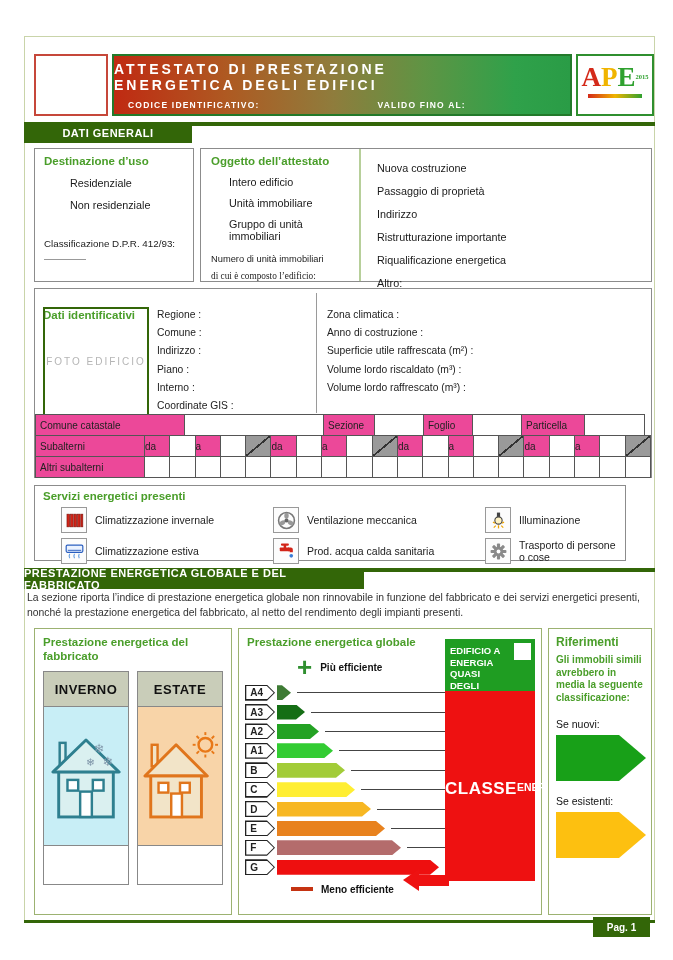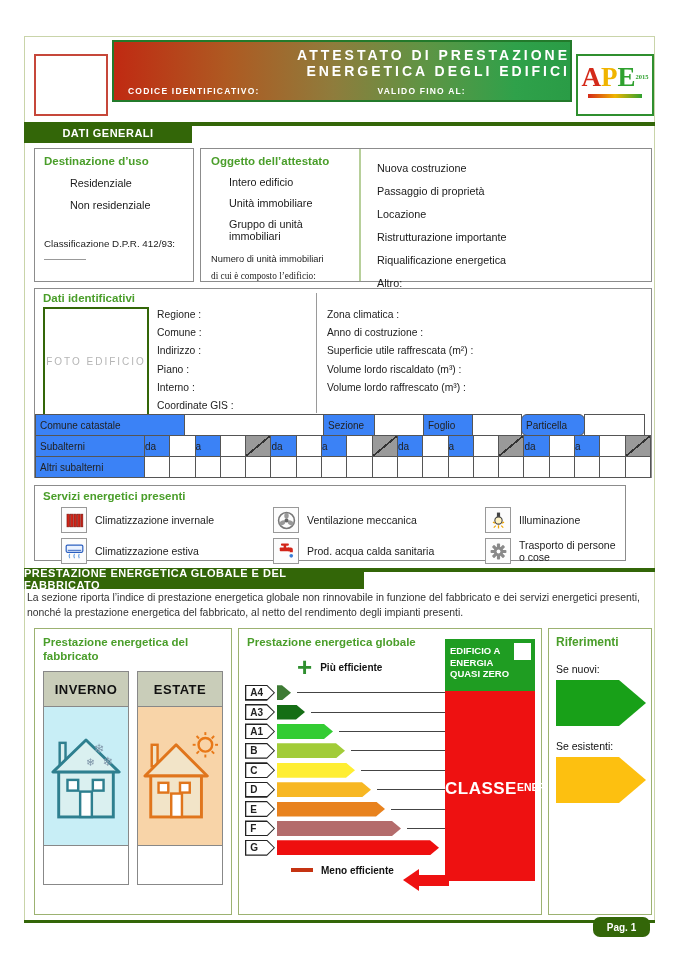--- a/index.html
+++ b/index.html
@@ -2,23 +2,23 @@
 <html><head>
 <meta charset="utf-8">
 <style>
   html,body{margin:0;padding:0;background:#fff;}
   body{width:673px;height:960px;position:relative;font-family:"Liberation Sans",sans-serif;color:#222;overflow:hidden;}
   .abs{position:absolute;}
   
   .frame{left:24px;top:36px;width:629px;height:884px;border:1px solid #c9d4a9;}
   
   .stamp{left:34px;top:54px;width:70px;height:58px;background:#fff;border:2px solid #c6473a;}
-  .banner{left:112px;top:40px;width:456px;height:58px;border:2px solid #237a2b;
+  .banner{left:112px;top:54px;width:456px;height:58px;border:2px solid #237a2b;
     background:linear-gradient(90deg,#c02a12 0%,#ae5a22 25%,#8f7c3c 48%,#5f9444 68%,#2fa14a 88%,#2a9c46 100%);
-    color:#fff;text-align:right;}
+    color:#fff;text-align:left;}
   .banner .t1,.banner .t2{font-weight:bold;font-size:14px;letter-spacing:3px;line-height:16px;}
   .banner .t1{margin-top:5px;}
   .banner .sub{position:absolute;bottom:4px;left:0;right:0;font-size:8.5px;font-weight:bold;letter-spacing:1.2px;display:flex;}
   .banner .sub .c1{margin-left:14px;}
   .banner .sub .c2{margin-left:118px;}
   .logo{left:576px;top:54px;width:74px;height:58px;border:2px solid #2f8f2f;background:#fff;text-align:center;}
   .logo .letters{font-family:"Liberation Serif",serif;font-weight:bold;font-size:27px;line-height:30px;margin-top:6px;}
   .logo .la{color:#d42a1a}.logo .lp{color:#f0b400}.logo .le{color:#2fa12f}
   .logo .yr{font-size:6.5px;color:#2fa12f;vertical-align:bottom;font-weight:bold;}
   .logo .bar{height:4px;width:54px;margin:2px auto 0;background:linear-gradient(90deg,#d42a1a,#f0b400,#2fa12f);}
@@ -33,35 +33,35 @@
   .blank{display:inline-block;border-bottom:1px solid #999;height:9px;vertical-align:bottom;}
   
   .boxA{left:34px;top:148px;width:160px;height:134px;padding:6px 9px;}
   .boxB{left:200px;top:148px;width:452px;height:134px;}
   .colO{position:absolute;left:0;top:0;bottom:0;width:158px;padding:6px 10px;box-sizing:border-box;}
   .vdiv{position:absolute;left:158px;top:0;bottom:0;width:2px;background:#b7cf9a;}
   .colM{position:absolute;left:176px;top:6px;right:8px;}
   .colM .opt{margin:7px 0 11px;}
   
   .boxID{left:34px;top:288px;width:618px;height:190px;}
-  .idtitle{position:absolute;left:8px;top:3px;}
+  .idtitle{position:absolute;left:8px;top:20px;}
   .foto{position:absolute;left:8px;top:18px;width:102px;height:105px;border:2px solid #336608;
     display:flex;align-items:center;justify-content:center;color:#b5b5b5;font-size:10px;letter-spacing:2px;}
   .fcol{position:absolute;top:17px;font-size:10.3px;}
   .fcol div{height:18.2px;line-height:18.2px;}
   .fl{left:122px;}
   .fr{left:292px;}
   .iddiv{position:absolute;left:281px;top:4px;height:120px;width:1px;background:#9a9a9a;}
   
   .ctab{position:absolute;left:0;right:0;top:126px;font-size:10px;}
   .crw{display:flex;height:21px;}
   .cc{border:1px solid #555;box-sizing:border-box;margin-left:-1px;margin-top:-1px;background:#fff;
     display:flex;align-items:center;padding-left:4px;overflow:hidden;white-space:nowrap;}
   .cc.first{margin-left:0;}
-  .cgray{background:#3b82f6;}
+  .cgray{background:#ec4899;}
   .cdiag{background:linear-gradient(to bottom right,#9a9a9a 47%,#333 47%,#333 53%,#9a9a9a 53%);}
   .cf{flex:1;padding-left:0;}
   
   .boxServ{left:34px;top:485px;width:592px;height:76px;padding:4px 8px;}
   .sgrid{display:grid;grid-template-columns:212px 212px 1fr;row-gap:5px;margin:5px 0 0 18px;}
   .sitem{display:flex;align-items:center;}
   .sico{width:24px;height:24px;border:1px solid #999;background:#fcfcfc;display:flex;align-items:center;justify-content:center;flex:none;}
   .slab{font-size:10.5px;margin-left:8px;}
   
   .desc{left:27px;top:591px;width:624px;font-size:10.4px;line-height:14.5px;color:#333;}
@@ -107,21 +107,21 @@
   .redarrow{position:absolute;right:92px;top:240px;display:flex;align-items:center;}
   .rahead{width:16px;height:22px;background:#ee1111;clip-path:polygon(100% 0,0 50%,100% 100%);}
   .rastem{width:30px;height:11px;background:#ee1111;}
   
   .rtext{color:#4a9e2a;font-weight:bold;font-size:10px;line-height:12.5px;margin-top:5px;}
   .rlab{font-size:10.5px;color:#111;margin-top:14px;}
   .rarrow{width:90px;height:46px;margin-top:5px;clip-path:polygon(0 0,70% 0,100% 50%,70% 100%,0 100%);}
   
   .fbar{left:24px;top:920px;width:631px;height:3px;background:#336608;}
   .pag{left:593px;top:917px;width:57px;height:20px;background:#336608;color:#fff;font-weight:bold;font-size:10px;
-    display:flex;align-items:center;justify-content:center;border-radius:7px;}
+    display:flex;align-items:center;justify-content:center;}
 </style>
 </head>
 <body>
 
 <div class="abs frame"></div>
 
 <div class="abs stamp"></div>
 <div class="abs banner">
   <div class="t1">ATTESTATO DI PRESTAZIONE</div>
   <div class="t2">ENERGETICA DEGLI EDIFICI</div>
@@ -157,21 +157,21 @@
     <div style="font-size:9.3px;margin-top:12px;">Numero di unità immobiliari</div>
     <div style="font-size:9.3px;margin-top:7px;font-family:Liberation Serif, serif;">
       <span>di cui è composto l’edificio:</span>
       <span class="blank" style="width:52px;"></span>
     </div>
   </div>
   <div class="vdiv"></div>
   <div class="colM">
     <div class="opt">Nuova costruzione</div>
     <div class="opt">Passaggio di proprietà</div>
-    <div class="opt">Locazione</div>
+    <div class="opt">Indirizzo</div>
     <div class="opt">Ristrutturazione importante</div>
     <div class="opt">Riqualificazione energetica</div>
     <div class="opt">
       <span>Altro:</span>
       <span class="blank" style="width:112px;"></span>
     </div>
   </div>
 </div>
 
 <div class="abs gbox boxID">
@@ -195,21 +195,21 @@
   </div>
 
   <div class="ctab">
     <div class="crw">
       <div class="cc cgray first" style="width:150px;">Comune catastale</div>
       <div class="cc" style="width:140px;"></div>
       <div class="cc cgray" style="width:52px;">Sezione</div>
       <div class="cc" style="width:50px;"></div>
       <div class="cc cgray" style="width:50px;">Foglio</div>
       <div class="cc" style="width:50px;"></div>
-      <div class="cc cgray" style="width:64px;border-radius:6px;">Particella</div>
+      <div class="cc cgray" style="width:64px;">Particella</div>
       <div class="cc" style="width:61px;"></div>
     </div>
     <div class="crw">
       <div class="cc cgray first" style="width:110px;">Subalterni</div>
       <div class="cc cgray cf">da</div>
       <div class="cc cf"></div>
       <div class="cc cgray cf">a</div>
       <div class="cc cf"></div>
       <div class="cc cdiag cf"></div>
       <div class="cc cgray cf">da</div>
@@ -416,20 +416,28 @@
         <span class="pent">
           <span class="po"></span>
           <span class="pi">A3</span>
         </span>
         <span class="arr" style="background: rgb(21, 110, 21); width: 28px;"></span>
         <span class="rline"></span>
       </div>
     <div class="crow">
         <span class="pent">
           <span class="po"></span>
+          <span class="pi">A2</span>
+        </span>
+        <span class="arr" style="background: rgb(35, 162, 35); width: 42px;"></span>
+        <span class="rline"></span>
+      </div>
+    <div class="crow">
+        <span class="pent">
+          <span class="po"></span>
           <span class="pi">A1</span>
         </span>
         <span class="arr" style="background: rgb(51, 204, 51); width: 56px;"></span>
         <span class="rline"></span>
       </div>
     <div class="crow">
         <span class="pent">
           <span class="po"></span>
           <span class="pi">B</span>
         </span>
@@ -476,41 +484,42 @@
         <span class="arr" style="background: rgb(238, 15, 15); width: 162px;"></span>
         <span class="rline"></span>
       </div>
   </div>
   <div class="meno">
     <span class="dash"></span>
     <span class="lbl">Meno efficiente</span>
   </div>
   <div class="rcol">
     <div class="nzeb">
-      <span>EDIFICIO A ENERGIA QUASI ZERO</span>
+      <span>EDIFICIO A ENERGIA QUASI DEGLI</span>
       <span class="nzcheck"></span>
     </div>
     <div class="redbox">
       <div class="cl1">CLASSE</div>
       <div class="cl2">ENERGETICA</div>
       <div class="clv">G</div>
       <div class="epbox">
         <div class="ep"><span>EP</span> <span class="sub">gl, nren</span></div>
         <div class="unit">kWh/m² anno</div>
       </div>
     </div>
   </div>
   <div class="redarrow">
     <span class="rahead"></span>
     <span class="rastem"></span>
   </div>
 </div>
 
 <div class="abs panel p3">
   <div class="gtitle" style="font-size:12px;">Riferimenti</div>
+  <div class="rtext">Gli immobili simili avrebbero in media la seguente classificazione:</div>
   <div class="rlab">Se nuovi:</div>
   <div class="rarrow" style="background: rgb(24, 160, 24);"></div>
   <div class="rlab">Se esistenti:</div>
   <div class="rarrow" style="background: rgb(253, 192, 16);"></div>
 </div>
 
 <div class="abs fbar"></div>
 <div class="abs pag">Pag. 1</div>
 
 </body></html>

